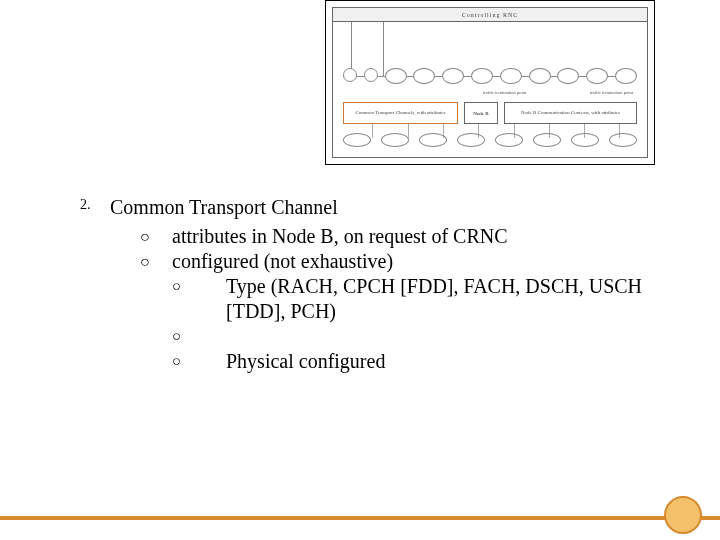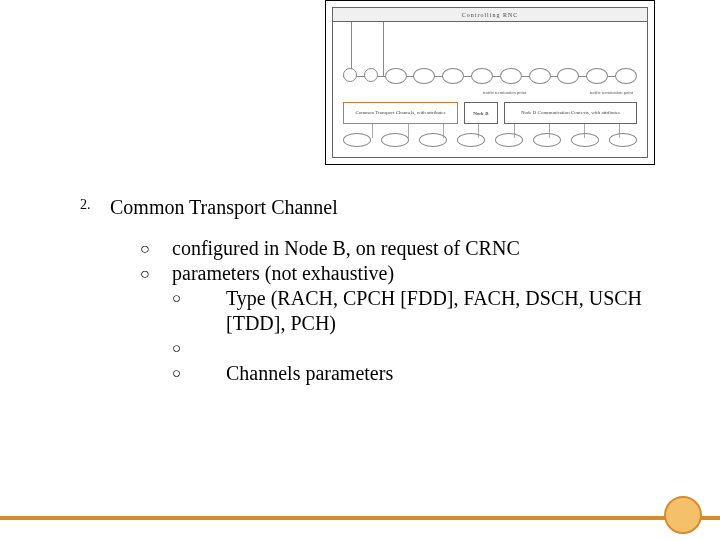--- a/index.html
+++ b/index.html
@@ -23,21 +23,21 @@
   .diagram .termlabel.right { right: 14px; }
   .diagram .botrow { position: absolute; bottom: 10px; left: 10px; right: 10px; display: flex; justify-content: space-between; }
   .diagram .be { width: 28px; height: 14px; border: 1px solid #888; border-radius: 50%; font-size: 4px; color: #666; display: flex; align-items: center; justify-content: center; }
   .diagram .conn { position: absolute; top: 116px; left: 10px; right: 10px; height: 14px; }
   .diagram .conn div { position: absolute; width: 1px; height: 14px; background: #aaa; }
 
   .content { position: absolute; top: 195px; left: 80px; right: 50px; }
   .row { display: flex; align-items: flex-start; }
   .num { width: 30px; font-size: 14px; padding-top: 2px; }
   .body { flex: 1; font-size: 20px; line-height: 1.25; }
-  .title { margin-bottom: 16px; }
+  .title { margin-bottom: 4px; }
   .sub1 { padding-left: 30px; display: flex; align-items: flex-start; }
   .sub1 .bullet { width: 32px; font-size: 16px; line-height: 25px; }
   .sub1 .txt { flex: 1; }
   .sub2 { padding-left: 62px; display: flex; align-items: flex-start; }
   .sub2 .bullet { width: 38px; font-size: 15px; line-height: 25px; }
   .sub2 .txt { flex: 1; margin-left: 16px; }
 
   .accent-line { position: absolute; right: 0; bottom: 20px; width: 720px; height: 4px; background: #d88a2e; }
   .accent-circle { position: absolute; right: 18px; bottom: 6px; width: 38px; height: 38px; border-radius: 50%; background: #f4c069; border: 2px solid #d88a2e; }
 </style>
@@ -95,36 +95,36 @@
     </div>
   </div>
 
   <div class="content">
     <div class="row">
       <div class="num">2.</div>
       <div class="body">
         <div class="title">Common Transport Channel</div>
         <div class="sub1">
           <div class="bullet">○</div>
-          <div class="txt">configured in Node B, on request of CRNC</div>
+          <div class="txt">attributes in Node B, on request of CRNC</div>
         </div>
         <div class="sub1">
           <div class="bullet">○</div>
-          <div class="txt">parameters (not exhaustive)</div>
+          <div class="txt">configured (not exhaustive)</div>
         </div>
         <div class="sub2">
           <div class="bullet">○</div>
           <div class="txt">Type (RACH, CPCH [FDD], FACH, DSCH, USCH [TDD], PCH)</div>
         </div>
         <div class="sub2">
           <div class="bullet">○</div>
         </div>
         <div class="sub2">
           <div class="bullet">○</div>
-          <div class="txt">Channels parameters</div>
+          <div class="txt">Physical configured</div>
         </div>
       </div>
     </div>
   </div>
 
   <div class="accent-line"></div>
   <div class="accent-circle"></div>
 </div>
 
 </body></html>

